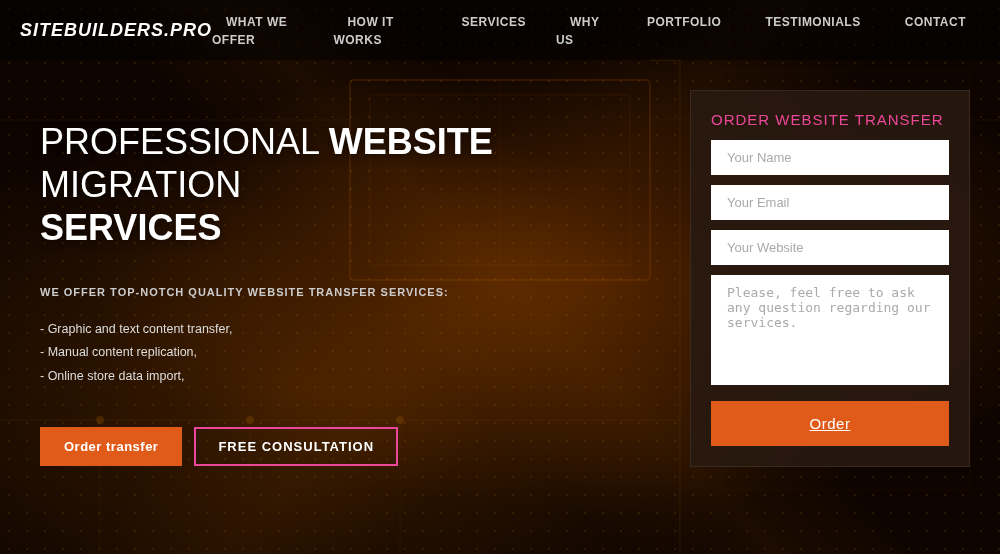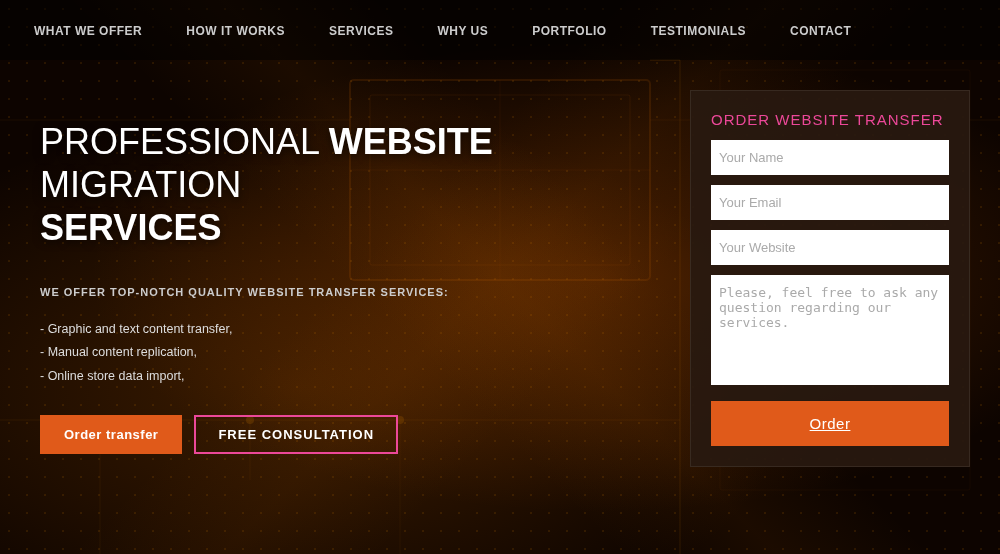--- a/index.html
+++ b/index.html
@@ -127,21 +127,21 @@
       color: #ccc;
       margin-bottom: 20px;
       text-transform: uppercase;
       margin-top: 36px;
     }
 
     .hero-list {
       font-size: 12.5px;
       color: #ddd;
       line-height: 1.9;
-      margin-bottom: 26px;
+      margin-bottom: 38px;
     }
 
     .hero-buttons {
       display: flex;
       gap: 12px;
       align-items: flex-start;
     }
 
     .btn-order {
       background: #e05a1a;
@@ -183,21 +183,21 @@
       font-weight: 400;
       text-transform: uppercase;
       letter-spacing: 1px;
       margin-bottom: 12px;
     }
 
     .form-field {
       width: 100%;
       background: #fff;
       border: none;
-      padding: 10px 8px;
+      padding: 10px 16px;
       font-size: 13px;
       color: #a16207;
       margin-bottom: 10px;
       outline: none;
       display: block;
     }
 
     .form-field::placeholder { color: #aaa; }
 
     textarea.form-field {
@@ -243,20 +243,21 @@
   <line x1="650" y1="60" x2="680" y2="60" stroke="rgba(200,120,0,0.3)" stroke-width="1.5"></line>
   <line x1="680" y1="60" x2="680" y2="554" stroke="rgba(200,120,0,0.2)" stroke-width="1.5"></line>
 
   <line x1="0" y1="120" x2="350" y2="120" stroke="rgba(200,120,0,0.15)" stroke-width="1"></line>
   <line x1="650" y1="120" x2="1000" y2="120" stroke="rgba(200,120,0,0.15)" stroke-width="1"></line>
 
   <rect x="720" y="70" width="250" height="420" fill="none" stroke="rgba(200,100,0,0.1)" stroke-width="1" rx="2"></rect>
 </svg>
 
 <nav>
+  <div class="logo">SITEBUILDERS.PRO</div>
   <ul class="nav-links">
     <li><a href="#">WHAT WE OFFER</a></li>
     <li><a href="#">HOW IT WORKS</a></li>
     <li><a href="#">SERVICES</a></li>
     <li><a href="#">WHY US</a></li>
     <li><a href="#">PORTFOLIO</a></li>
     <li><a href="#">TESTIMONIALS</a></li>
     <li><a href="#">CONTACT</a></li>
   </ul>
 </nav>

